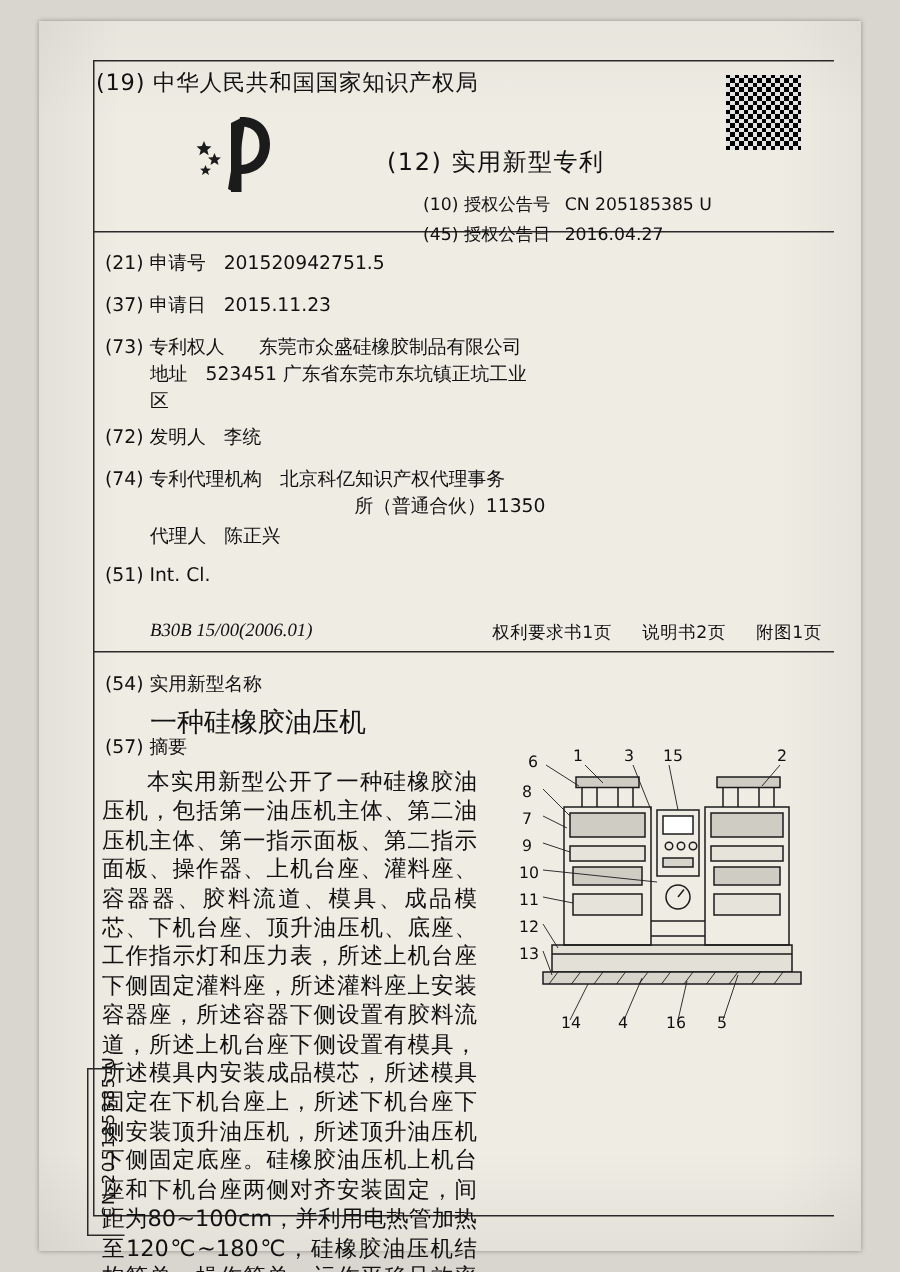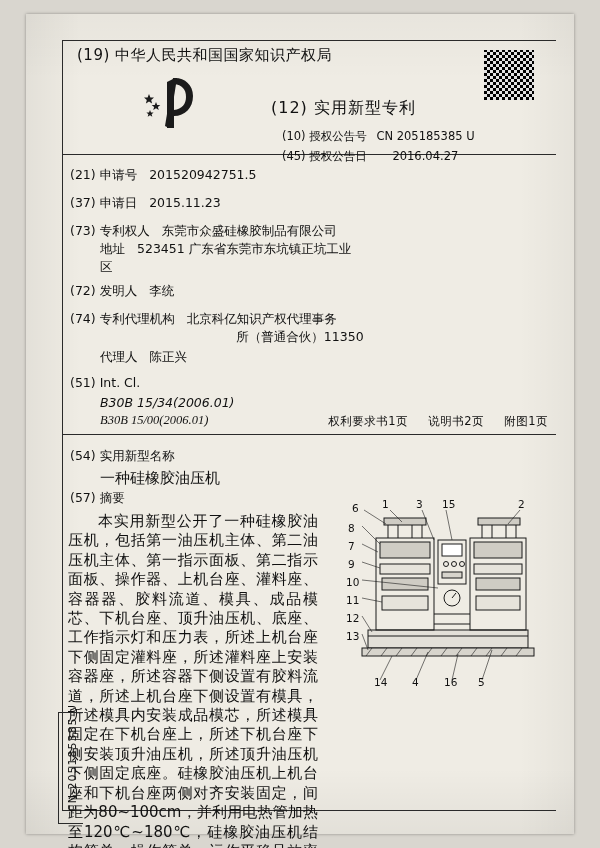--- a/index.html
+++ b/index.html
@@ -20,21 +20,21 @@
     position:absolute;inset:0;
     background:
       linear-gradient(90deg, rgba(0,0,0,.05), rgba(0,0,0,0) 10%, rgba(0,0,0,0) 90%, rgba(0,0,0,.04)),
       linear-gradient(180deg, rgba(0,0,0,.03), rgba(0,0,0,0) 8%, rgba(0,0,0,0) 92%, rgba(0,0,0,.05));
     pointer-events:none;
   }
   
   .hline{position:absolute;background:#2a2a2a;height:1px;left:36px;right:18px;}
   .vline{position:absolute;background:#2a2a2a;width:1px;}
 
-  .hdr{position:absolute;left:45px;top:26px;right:18px;height:66px;padding-left:20px;}
+  .hdr{position:absolute;left:32px;top:26px;right:18px;height:66px;padding-left:20px;}
   .hdr-19{
     position:absolute;left:6px;top:6px;
     font-size:15px;color:#111;letter-spacing:.5px;
     font-family:"DejaVu Sans","Liberation Sans",sans-serif;
   }
   .emblem{
     position:absolute;left:70px;top:34px;width:90px;height:58px;
   }
   .title12{
     position:absolute;left:200px;top:58px;
@@ -66,21 +66,21 @@
 
   .claims{
     position:absolute;right:26px;
     font-size:11.5px;color:#111;letter-spacing:.5px;
   }
 
   .sec-title{
     position:absolute;left:44px;font-size:12.5px;color:#111;
   }
   .sec-sub{
-    position:absolute;left:74px;font-size:15px;color:#111;
+    position:absolute;left:74px;font-size:18px;color:#111;
   }
   .abstract{
     position:absolute;left:42px;top:498px;width:250px;
     font-size:15px;line-height:19.4px;color:#111;text-align:justify;
     text-justify:inter-ideograph;
   }
   .abstract p{margin:0;text-indent:2em;}
 
   .figbox{
     position:absolute;left:316px;top:490px;width:212px;height:185px;
@@ -130,35 +130,35 @@
       </div>
   </div>
 
   <div class="pubrow">
     <div>
       <span>(10) 授权公告号</span>
       <span style="margin-left:6px;">CN 205185385 U</span>
     </div>
     <div>
       <span>(45) 授权公告日</span>
-      <span style="margin-left:22px;">2016.04.27</span>
+      <span style="margin-left:6px;">2016.04.27</span>
     </div>
   </div>
 
   <div class="body-field" style="top:152px;">
     <span>(21) 申请号</span>
     <span style="margin-left:8px;">201520942751.5</span>
   </div>
   <div class="body-field" style="top:180px;">
     <span>(37) 申请日</span>
     <span style="margin-left:8px;">2015.11.23</span>
   </div>
   <div class="body-field" style="top:208px;">
     <span>(73) 专利权人</span>
-    <span style="margin-left:8px;text-align:right;">东莞市众盛硅橡胶制品有限公司</span>
+    <span style="margin-left:19px;text-align:right;">东莞市众盛硅橡胶制品有限公司</span>
   </div>
   <div class="body-field" style="top:226px;left:74px;">
     <span>地址</span>
     <span style="margin-left:8px;">523451  广东省东莞市东坑镇正坑工业</span>
   </div>
   <div class="body-field" style="top:244px;left:74px;">
     <span>区</span>
   </div>
   <div class="body-field" style="top:268px;">
     <span>(72) 发明人</span>
@@ -170,23 +170,20 @@
   </div>
   <div class="body-field" style="top:314px;left:0;width:100%;text-align:center;padding-right:42px;">
     <span>所（普通合伙）11350</span>
   </div>
   <div class="body-field" style="top:334px;left:74px;">
     <span>代理人</span>
     <span style="margin-left:8px;">陈正兴</span>
   </div>
   <div class="body-field" style="top:360px;">
     <span>(51) Int. Cl.</span>
-  </div>
-  <div class="body-field ital" style="top:380px;left:74px;">
-    <span>B30B  15/34(2006.01)</span>
   </div>
   <div class="body-field ital" style="top:398px;left:74px;font-family:Liberation Serif, serif;">
     <span>B30B  15/00(2006.01)</span>
   </div>
 
   <div class="claims" style="top:400px;">
     <span>权利要求书1页</span>
     <span style="margin-left:16px;">说明书2页</span>
     <span style="margin-left:16px;">附图1页</span>
   </div>

